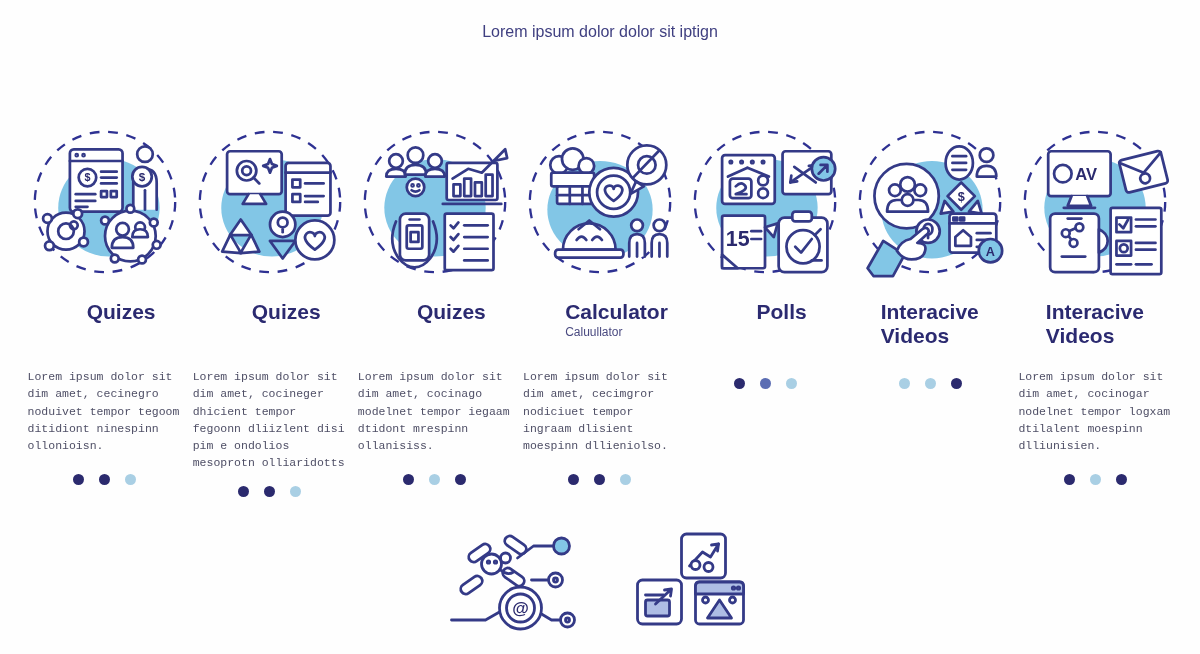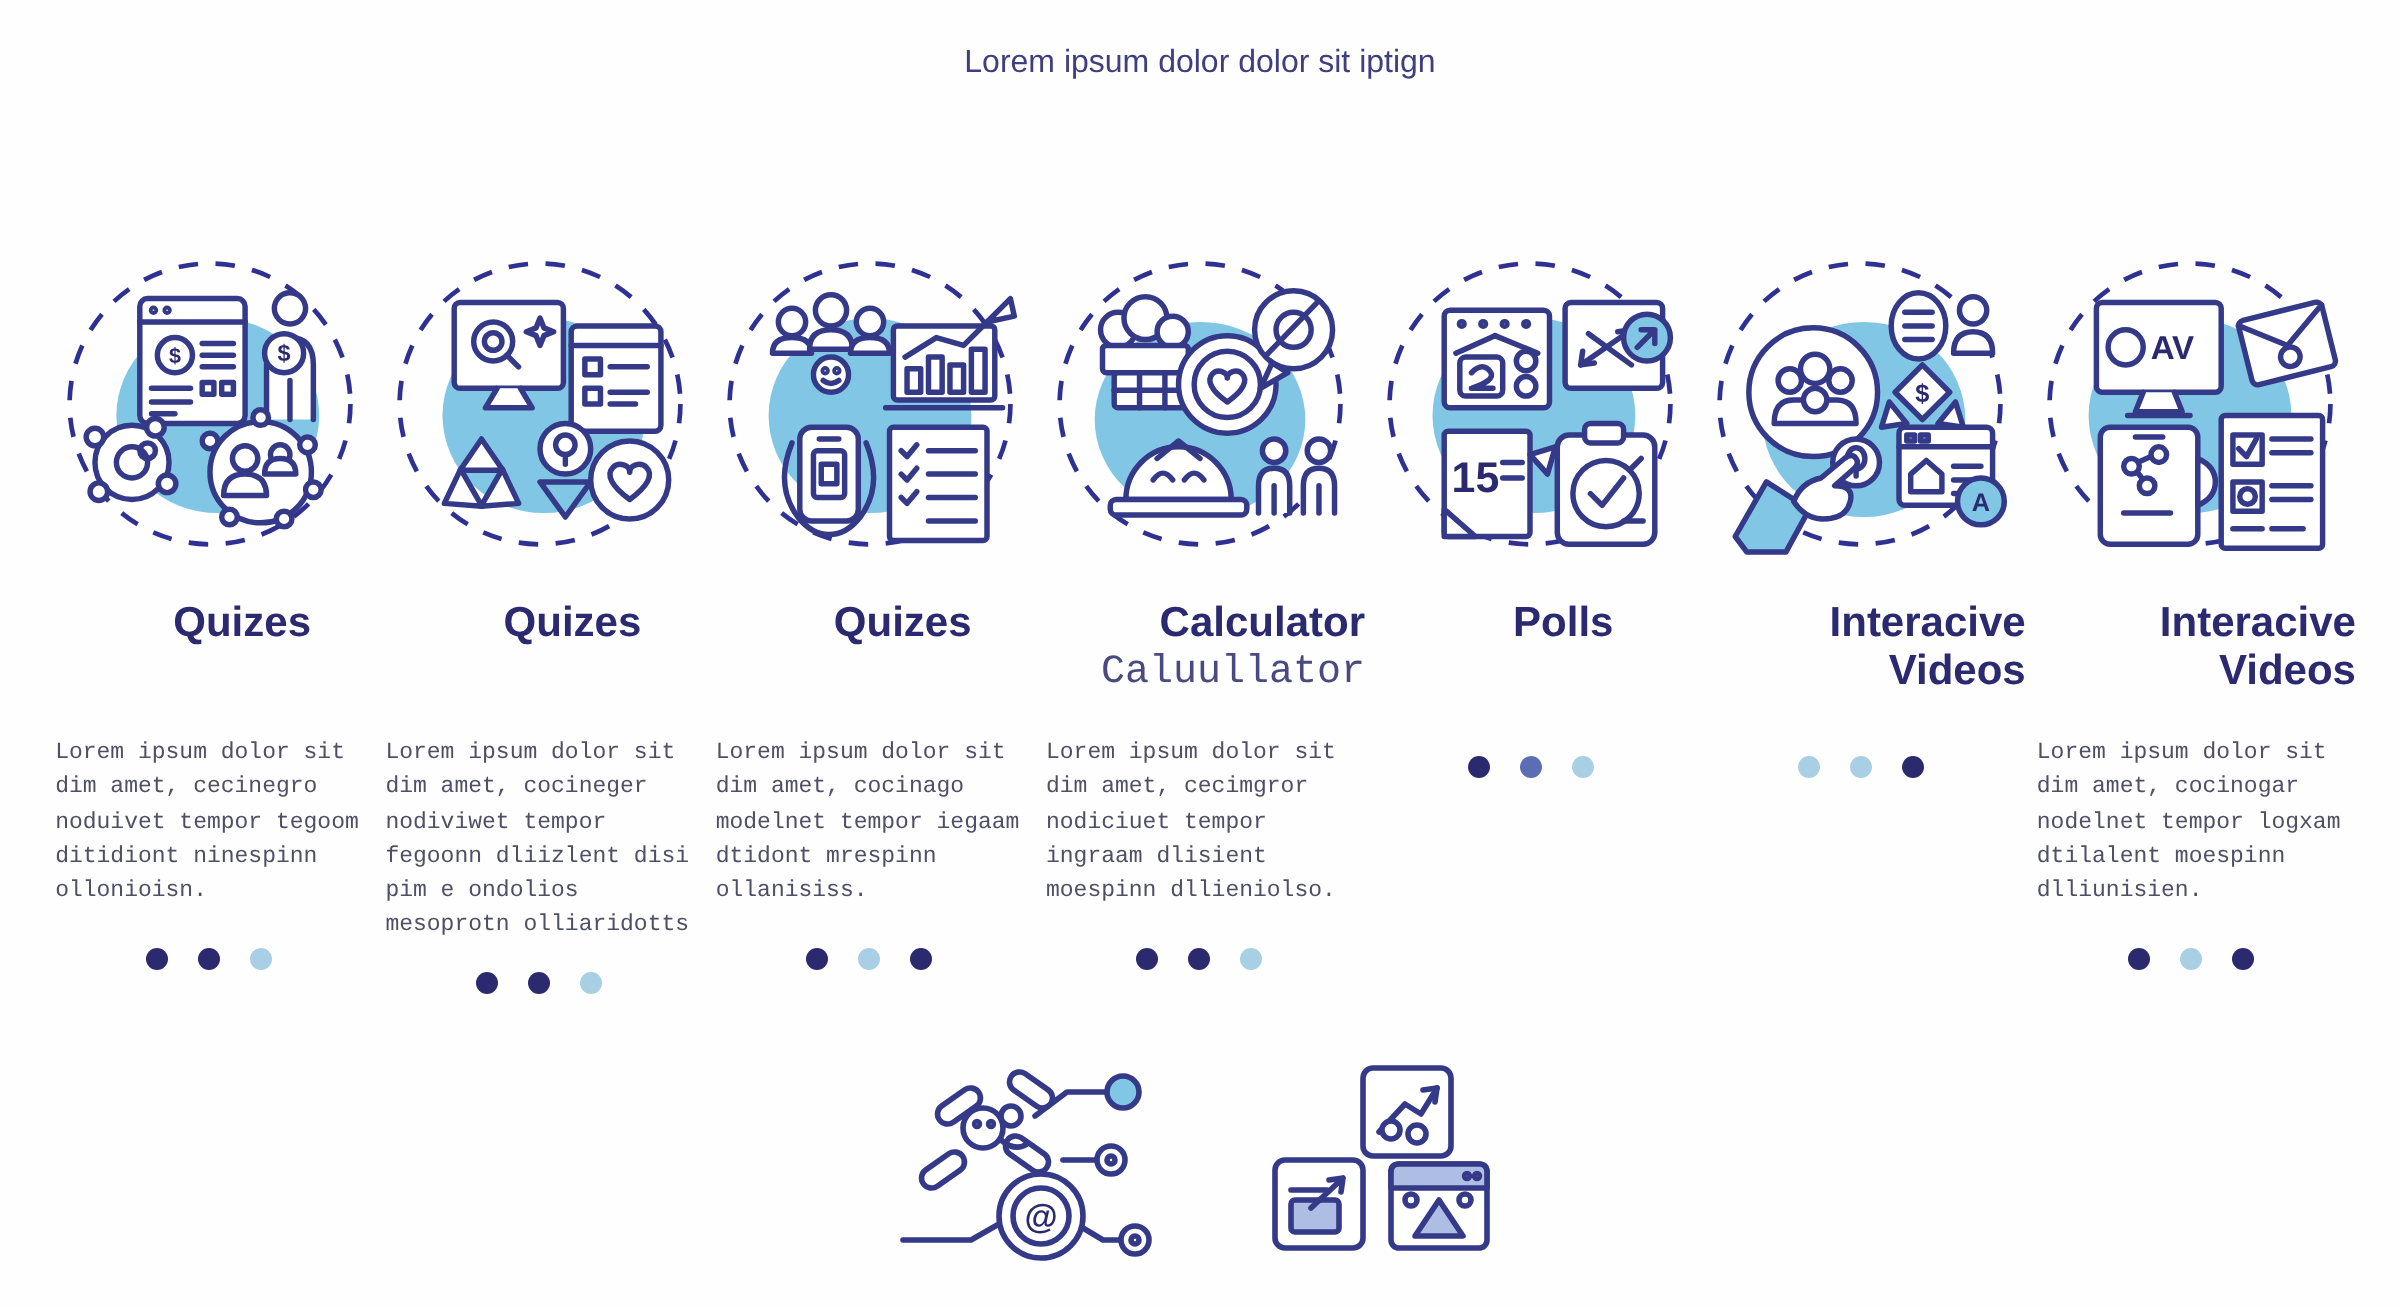--- a/index.html
+++ b/index.html
@@ -23,25 +23,25 @@
 
   
   .cards-row {
     position:absolute; top:122px; left:0; right:0;
     display:flex; justify-content:space-between; padding:0 22px;
   }
   .card { width:166px; display:flex; flex-direction:column; align-items:center; }
   .icon-wrap { width:156px; height:156px; }
   .icon-svg { width:156px; height:156px; display:block; }
 
-  .card-head { margin-top:22px; min-height:64px; text-align:right;margin-left:33px; }
+  .card-head { margin-top:22px; min-height:64px; text-align:left;margin-left:33px; }
   .card-title {
     font-size:21px; font-weight:800; color:#2b2a70; line-height:1.12;
   }
-  .card-subtitle { font-size:20px; color:#4a4a80; margin-top:1px;font-family:Liberation Mono, monospace; }
+  .card-subtitle { font-size:12px; color:#4a4a80; margin-top:1px; }
   .card-subtitle:empty { display:none; }
 
   .card-body {
     font-size:11.5px; color:#4f4f66; line-height:1.5;
     text-align:left; width:154px; min-height:92px; margin-top:4px;font-family:Liberation Mono, monospace;
   }
 
   .dots { display:flex; gap:15px; margin-top:14px; }
   .dot { width:11px; height:11px; border-radius:50%; }
   .dot[data-color="navy"] { background:#2b2a6e; }
@@ -159,21 +159,21 @@
           <line class="l" x1="93" y1="110" x2="93" y2="113"></line>
           <path class="b" d="M80 122 h26 l-13 18 z"></path>
           <circle class="s" cx="126" cy="121" r="20"></circle>
           <path class="s" d="M126 131 c-9 -6.5 -12.5 -12.5 -8.5 -16.5 c3 -3 8.5 -1 8.5 2.5 c0 -3.5 5.5 -5.5 8.5 -2.5 c4 4 0.5 10 -8.5 16.5 z"></path>
         </svg>
       </div>
       <div class="card-head">
         <div class="card-title">Quizes</div>
 
       </div>
-      <div class="card-body">Lorem ipsum dolor sit dim amet, cocineger nodiviwet tempor fegoonn dliizlent disi pim e ondolios mesoprotn olliaridotts</div>
+      <div class="card-body">Lorem ipsum dolor sit dim amet, cocineger dhicient tempor fegoonn dliizlent disi pim e ondolios mesoprotn olliaridotts</div>
       <div class="dots">
         <span class="dot" data-color="navy"></span>
         <span class="dot" data-color="navy"></span>
         <span class="dot" data-color="sky"></span>
       </div>
     </div>
 
     <div class="card">
       <div class="icon-wrap">
         <svg class="icon-svg" viewBox="0 0 160 160">

